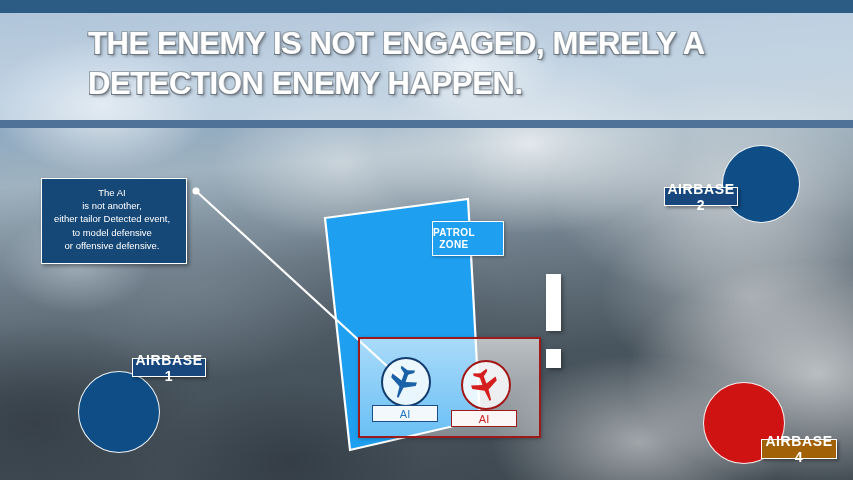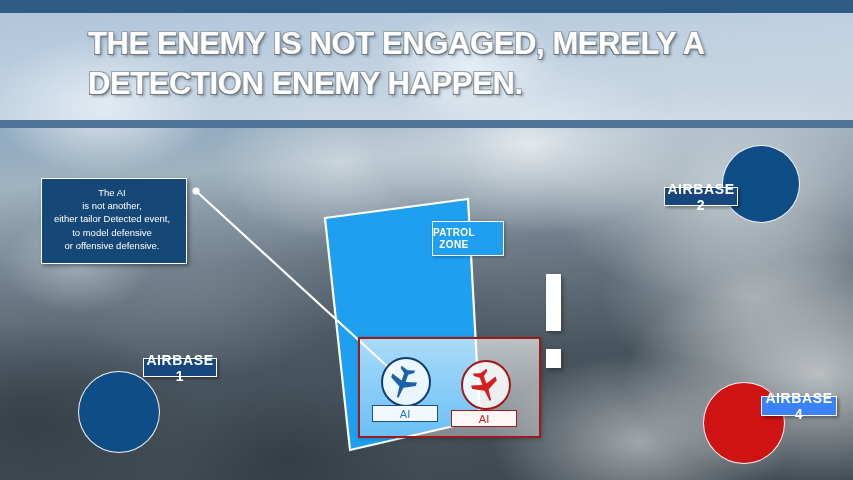--- a/index.html
+++ b/index.html
@@ -47,22 +47,22 @@
             -1px  1px 0 #6e7780, 1px  1px 0 #6e7780,
              2px  2px 3px rgba(60,66,72,.55);}
 
   
   .label{position:absolute;box-sizing:border-box;
          font-size:14px;font-weight:bold;letter-spacing:.6px;
          display:flex;align-items:center;justify-content:center;text-align:center;}
 
   .lbl-blue{background:#17477d;border:1.5px solid #ffffff;color:#ffffff;
             box-shadow:2px 2px 3px rgba(0,0,0,.35);}
-  .lbl-red{background:#3b82f6;border:1.5px solid #ffffff;color:#ffffff;
-           box-shadow:2px 2px 3px rgba(0,0,0,.35);}
+  .lbl-red{background:#a16207;border:1.5px solid #ffffff;color:#ffffff;
+           box-shadow:2px 2px 3px rgba(0,0,0,.35);margin-top:43px;}
 
   
   .circle{position:absolute;border-radius:50%;}
   .c-blue{background:#0e4d86;border:1.6px solid rgba(255,255,255,.92);}
   .c-red{background:#cf1212;border:1.6px solid rgba(255,255,255,.92);}
 
   
   .callout{position:absolute;left:41px;top:178px;width:146px;height:86px;
            box-sizing:border-box;background:#164877;border:1.5px solid #ffffff;
            color:#ffffff;font-size:9.5px;line-height:13.2px;text-align:center;
@@ -135,21 +135,21 @@
 
   <div class="callout">
     <div>The AI</div>
     <div>is not another,</div>
     <div>either tailor Detected event,</div>
     <div>to model defensive</div>
     <div>or offensive defensive.</div>
   </div>
 
   <div class="circle c-blue" style="left:78px;top:371px;width:80px;height:80px;"></div>
-  <div class="label lbl-blue" style="left:143px;top:358px;width:74px;height:19px;">AIRBASE 1</div>
+  <div class="label lbl-blue" style="left:132px;top:358px;width:74px;height:19px;">AIRBASE 1</div>
 
   <div class="circle c-blue" style="left:722px;top:145px;width:76px;height:76px;"></div>
   <div class="label lbl-blue" style="left:664px;top:187px;width:74px;height:19px;">AIRBASE 2</div>
 
   <div class="circle c-red" style="left:703px;top:382px;width:80px;height:80px;"></div>
   <div class="label lbl-red" style="left:761px;top:396px;width:76px;height:20px;">AIRBASE 4</div>
 
   <div class="exc exc-bar"></div>
   <div class="exc exc-dot"></div>
 

